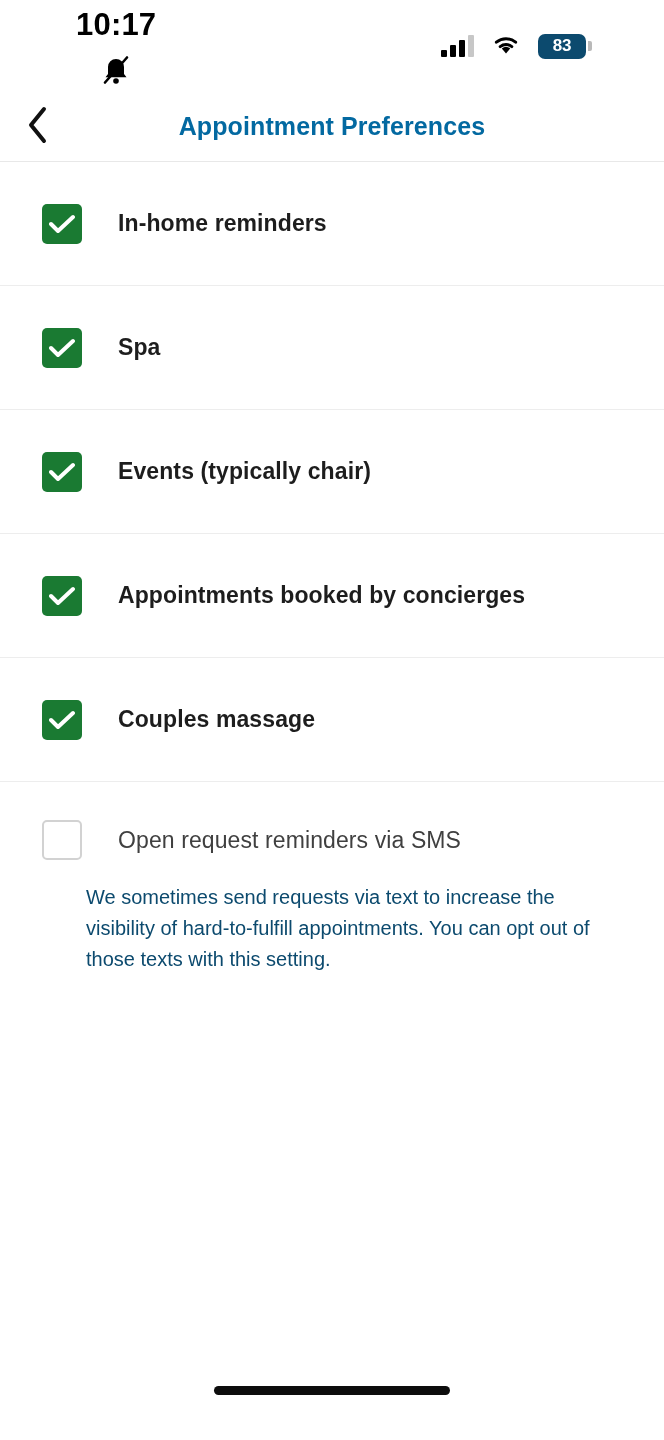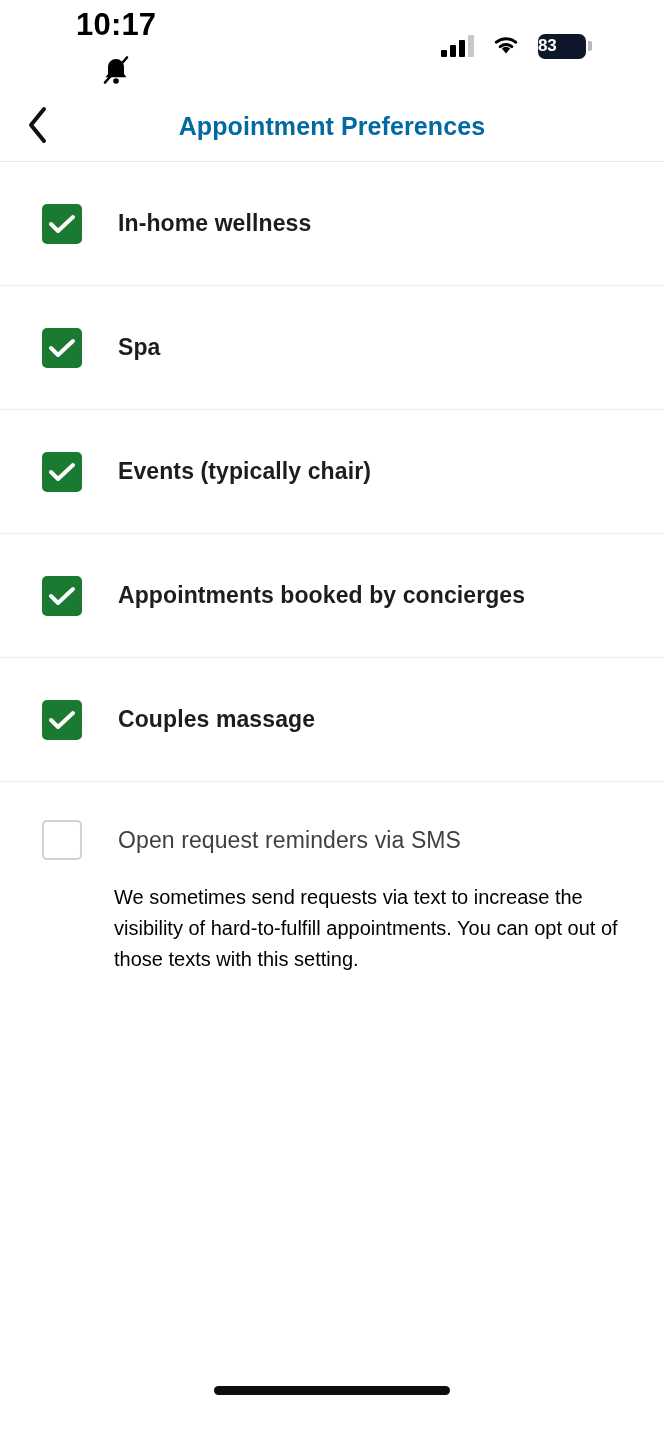--- a/index.html
+++ b/index.html
@@ -66,25 +66,25 @@
   .signal-bars i:nth-child(2) { height: 12px; }
   .signal-bars i:nth-child(3) { height: 17px; }
   .signal-bars i:nth-child(4) { height: 22px; background: #c7c7c7; }
   .battery {
     display: flex;
     align-items: center;
   }
   .battery-body {
     width: 48px;
     height: 25px;
-    background: #0f172a;
+    background: #0c4a6e;
     border-radius: 7px;
     display: flex;
     align-items: center;
-    justify-content: flex-start;
+    justify-content: center;
   }
   .battery-level {
     color: #fff;
     font-size: 17px;
     font-weight: bold;
     letter-spacing: -0.3px;
   }
   .battery-cap {
     width: 4px;
     height: 10px;
@@ -167,24 +167,24 @@
   }
   .sms-label {
     margin-left: 36px;
     font-size: 23px;
     font-weight: normal;
     color: #404040;
     letter-spacing: 0.1px;
   }
   .sms-desc {
     margin-top: 22px;
-    margin-left: 72px;
+    margin-left: 44px;
     font-size: 20px;
     line-height: 31px;
-    color: #000000;
+    color: #0c4a6e;
     max-width: 530px;
   }
 
   
   .spacer { flex: 1 1 auto; }
   .home-indicator-wrap {
     height: 54px;
     flex: 0 0 54px;
     display: flex;
     align-items: flex-start;
@@ -249,21 +249,21 @@
   </div>
 
   <div class="pref-list">
 
     <div class="pref-row">
       <span class="checkbox checked">
         <svg width="26" height="20" viewBox="0 0 26 20">
             <polyline points="2,10 9,17 24,3" fill="none" stroke="#fff" stroke-width="4" stroke-linecap="round" stroke-linejoin="round"></polyline>
           </svg>
       </span>
-      <span class="pref-label">In-home wellness</span>
+      <span class="pref-label">In-home reminders</span>
     </div>
 
     <div class="pref-row">
       <span class="checkbox checked">
         <svg width="26" height="20" viewBox="0 0 26 20">
             <polyline points="2,10 9,17 24,3" fill="none" stroke="#fff" stroke-width="4" stroke-linecap="round" stroke-linejoin="round"></polyline>
           </svg>
       </span>
       <span class="pref-label">Spa</span>
     </div>

